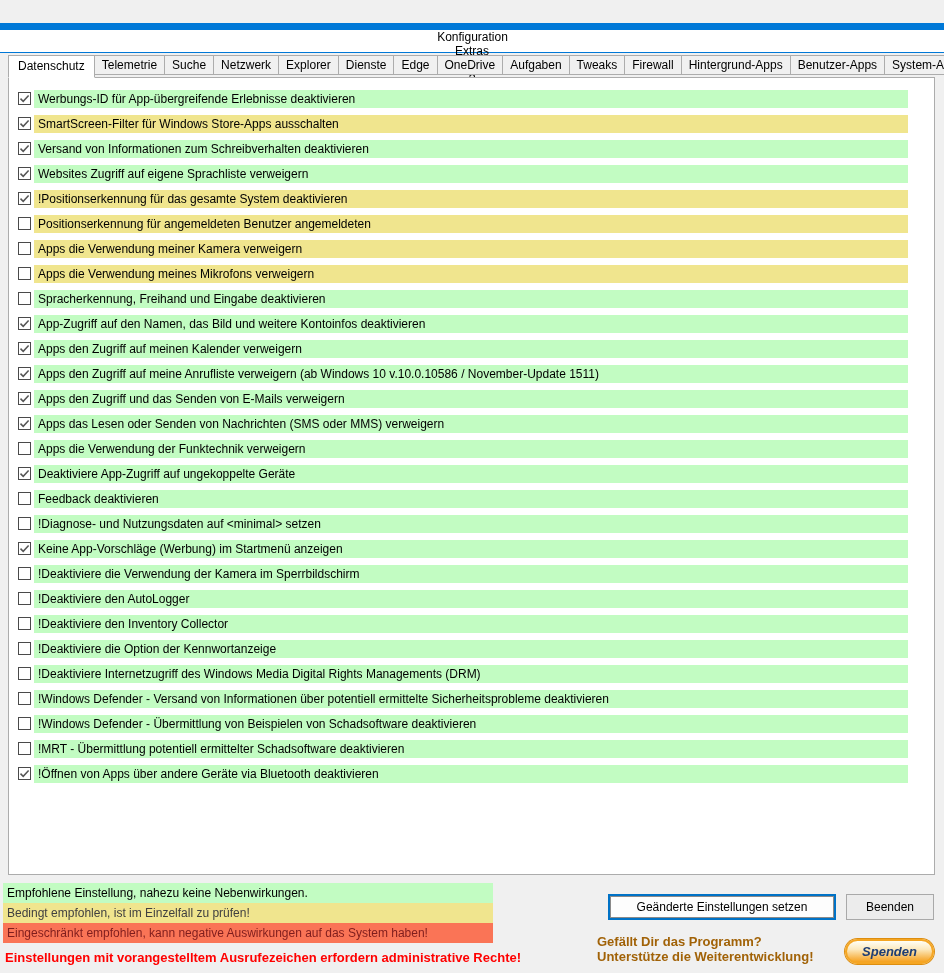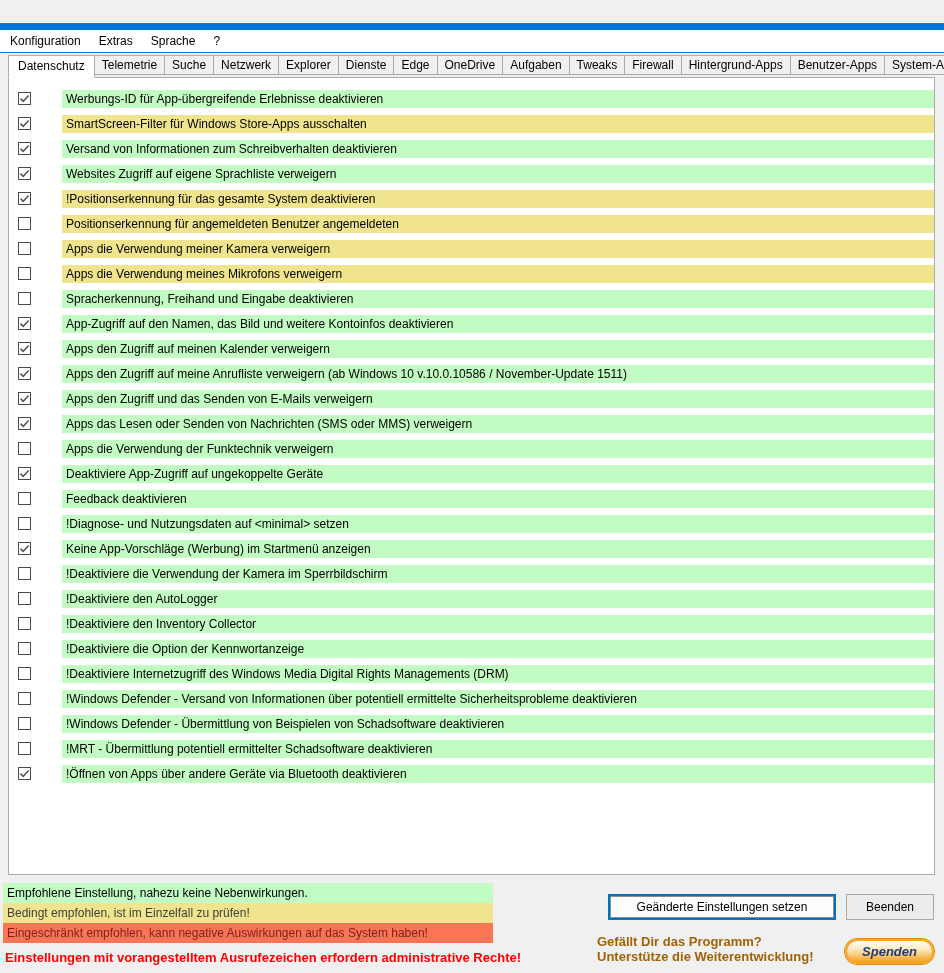--- a/index.html
+++ b/index.html
@@ -19,21 +19,21 @@
   }
   .title-icon { margin:0 7px 0 8px; display:flex; }
   .caption-buttons { margin-left:auto; display:flex; height:100%; }
   .caption-btn { width:46px; height:100%; display:flex; align-items:center; justify-content:center; }
   .glyph-min { width:11px; height:1px; background:#fff; display:block; }
   .glyph-max { width:9px; height:9px; border:1px solid rgba(255,255,255,.55); display:block; }
   .glyph-close { color:#fff; font-size:13px; line-height:1; }
   
   .menubar {
     position:absolute; top:30px; left:0; width:944px; height:22px;
-    background:#fff; display:flex; align-items:center; font-size:12px;
+    background:#fff; display:flex; align-items:center; font-size:12px;flex-direction:column;
   }
   .menu-item { padding:0 9px; height:100%; display:flex; align-items:center; cursor:default; }
   .menu-item:first-child { margin-left:1px; }
   
   .tabcontrol { position:absolute; left:8px; top:55px; width:927px; height:820px; }
   .tabstrip { display:flex; align-items:flex-start; height:23px; position:relative; z-index:2; }
   .tab {
     background:#F0F0F0; border:1px solid #ACACAC;
     padding:3px 7px 4px; font-size:12px; height:20px;
     display:flex; align-items:center; margin-right:-1px; white-space:nowrap;
@@ -41,21 +41,21 @@
   .tab.active {
     background:#fff; height:23px; padding:3px 9px 5px;
     border-bottom:1px solid #fff; position:relative; z-index:3;
   }
   .tabpage {
     position:absolute; top:22px; left:0; width:927px; height:798px;
     background:#fff; border:1px solid #ACACAC;
   }
   
   .rows { position:absolute; top:8px; left:0; right:0; }
-  .row { height:25px; display:flex; align-items:center;gap:28px; }
+  .row { height:25px; display:flex; align-items:center; }
   .checkbox {
     width:13px; height:13px; flex:none; margin-left:9px;
     border:1px solid #4A4A4A; background:#fff;
     display:flex; align-items:center; justify-content:center; cursor:default;
   }
   .band {
     height:18px; margin-left:3px; width:874px;
     display:flex; align-items:center; padding-left:4px; font-size:12px;
   }
   .band.green  { background:#C2FCC2; }

